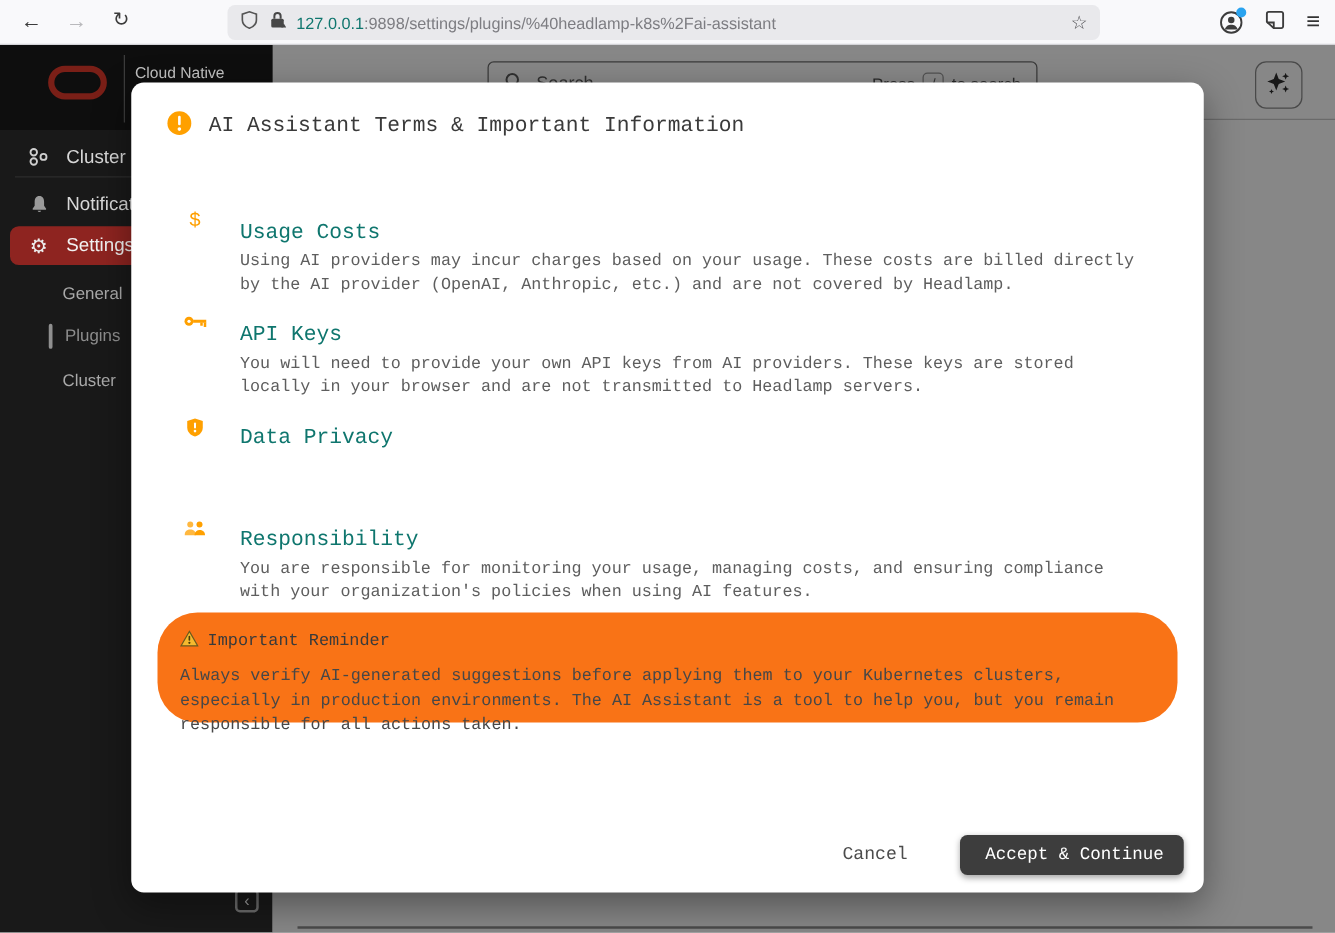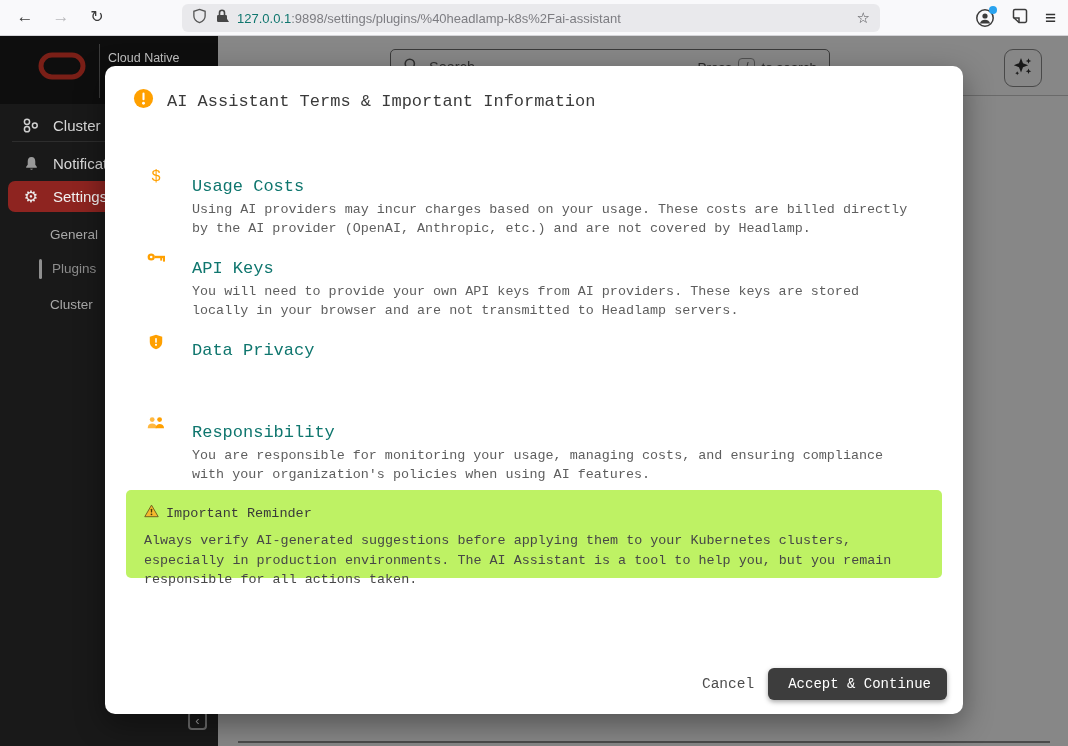--- a/index.html
+++ b/index.html
@@ -66,21 +66,21 @@
   .sec-head{font-size:17px;color:#0f766e;line-height:20px;margin-bottom:3px;margin-top:29px;}
   .sec-body{font-size:13.4px;color:#5e5e5e;line-height:19px;}
   .dollar{color:#FFA000;font-size:16px;line-height:16px;}
   .reminder{position:absolute;left:21px;top:424px;width:816px;height:88px;border-radius:5px;padding:14px 18px;}
   .rem-title{display:flex;align-items:center;gap:7px;font-size:13.5px;color:#3a3a3a;}
   .rem-body{margin-top:9px;font-size:13.4px;color:#474747;line-height:19.5px;}
   .agree{position:absolute;left:23px;top:542px;display:flex;align-items:center;gap:12px;cursor:pointer;}
   .cbox{width:19px;height:19px;background:#3a3a3a;border-radius:4px;display:flex;align-items:center;
     justify-content:center;flex:none;}
   .agree-label{font-size:14px;color:#3d3d3d;}
-  .actions{position:absolute;right:16px;bottom:14px;display:flex;align-items:center;gap:6px;}
+  .actions{position:absolute;right:16px;bottom:14px;display:flex;align-items:center;gap:34px;}
   .btn-cancel{background:none;border:none;font-size:14.5px;color:#4c4c4c;cursor:pointer;
     font-family:inherit;padding:6px 8px;}
   .btn-accept{border:none;border-radius:6px;color:#fff;font-size:14px;font-family:inherit;
     padding:8px 16px;cursor:pointer;box-shadow:0 2px 5px rgba(0,0,0,0.35);}
 </style>
 </head>
 <body>
 
 <div id="canvas">
 
@@ -264,21 +264,21 @@
               <path d="M8.6 12.6 c0.4-2.4 2-3.6 4-3.6 2.4 0 4.4 1.4 4.4 4 v0.2 H8.6 Z" fill="#FFA000"></path>
             </svg>
         </span>
         <div class="sec-text">
           <div class="sec-head">Responsibility</div>
           <div class="sec-body">You are responsible for monitoring your usage, managing costs, and ensuring compliance with your organization's policies when using AI features.</div>
         </div>
       </div>
     </div>
 
-    <div class="reminder" style="background: #bef264;">
+    <div class="reminder" style="background: #f97316; border-radius: 32px;">
       <div class="rem-title">
         <span>
           <svg width="15" height="14" viewBox="0 0 16 15">
               <path d="M8 1.2 L15.2 13.6 H0.8 Z" fill="#f5b92e" stroke="#6b5b1e" stroke-width="1"></path>
               <rect x="7.3" y="5" width="1.4" height="4.2" rx="0.7" fill="#4a3c08"></rect>
               <circle cx="8" cy="11" r="0.95" fill="#4a3c08"></circle>
             </svg>
         </span>
         <span>Important Reminder</span>
       </div>

